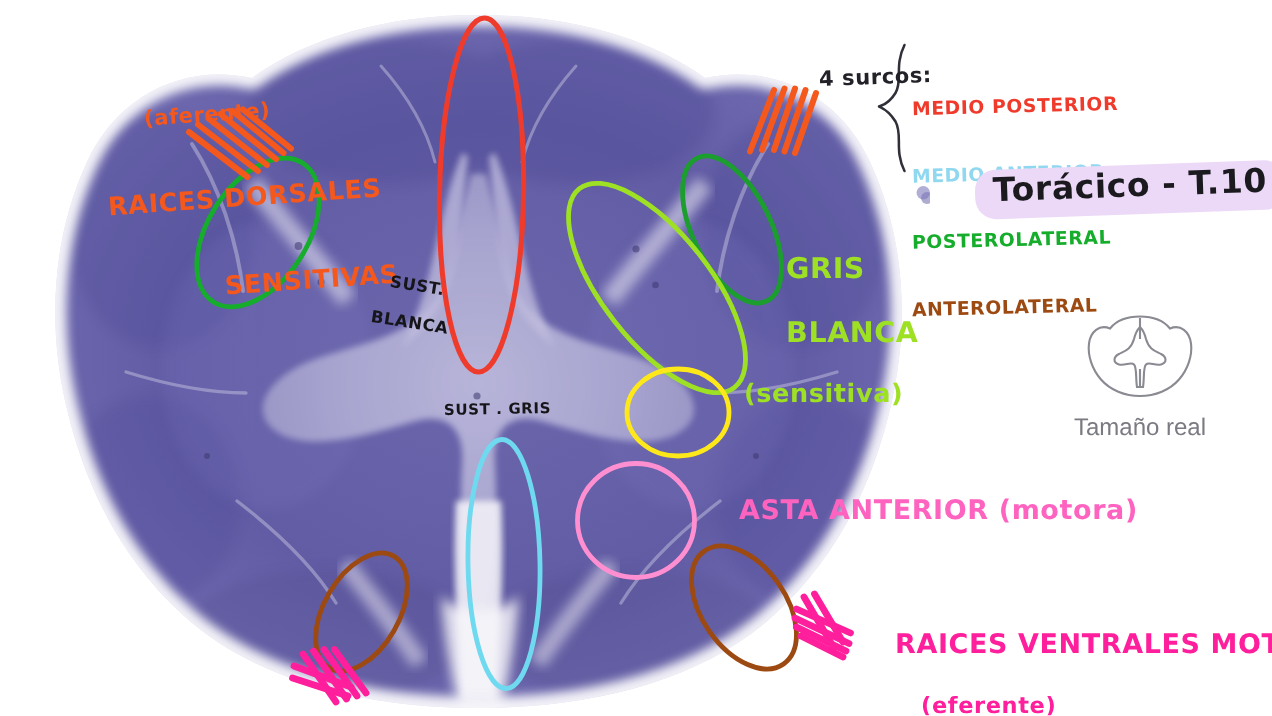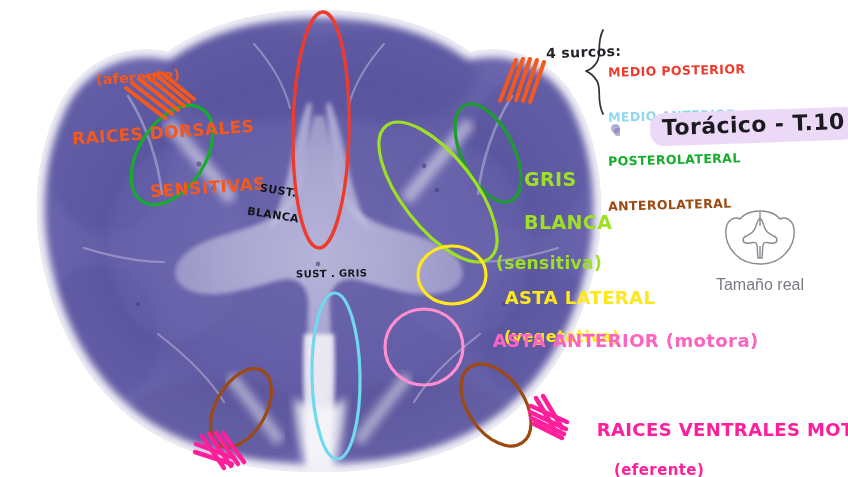--- a/index.html
+++ b/index.html
@@ -376,22 +376,20 @@
     <span class="l3">SENSITIVAS</span>
   </div>
 
   <div class="hand lbl-lime" id="asta-dorsal-label">
     <span>GRIS</span><br>
     <span>BLANCA</span>
     <span class="sub">(sensitiva)</span>
   </div>
 
   <div class="hand lbl-yellow" id="asta-lateral-label">
-    <span>ASTA LATERAL</span>
-    <span class="sub">(vegetativa)</span>
   </div>
 
   <div class="hand lbl-pink" id="asta-anterior-label">
     <span>ASTA ANTERIOR (motora)</span>
   </div>
 
   <div class="hand lbl-magenta" id="roots-ventral-label">
     <span>RAICES VENTRALES MOTORAS</span>
     <span class="sub">(eferente)</span>
   </div>

